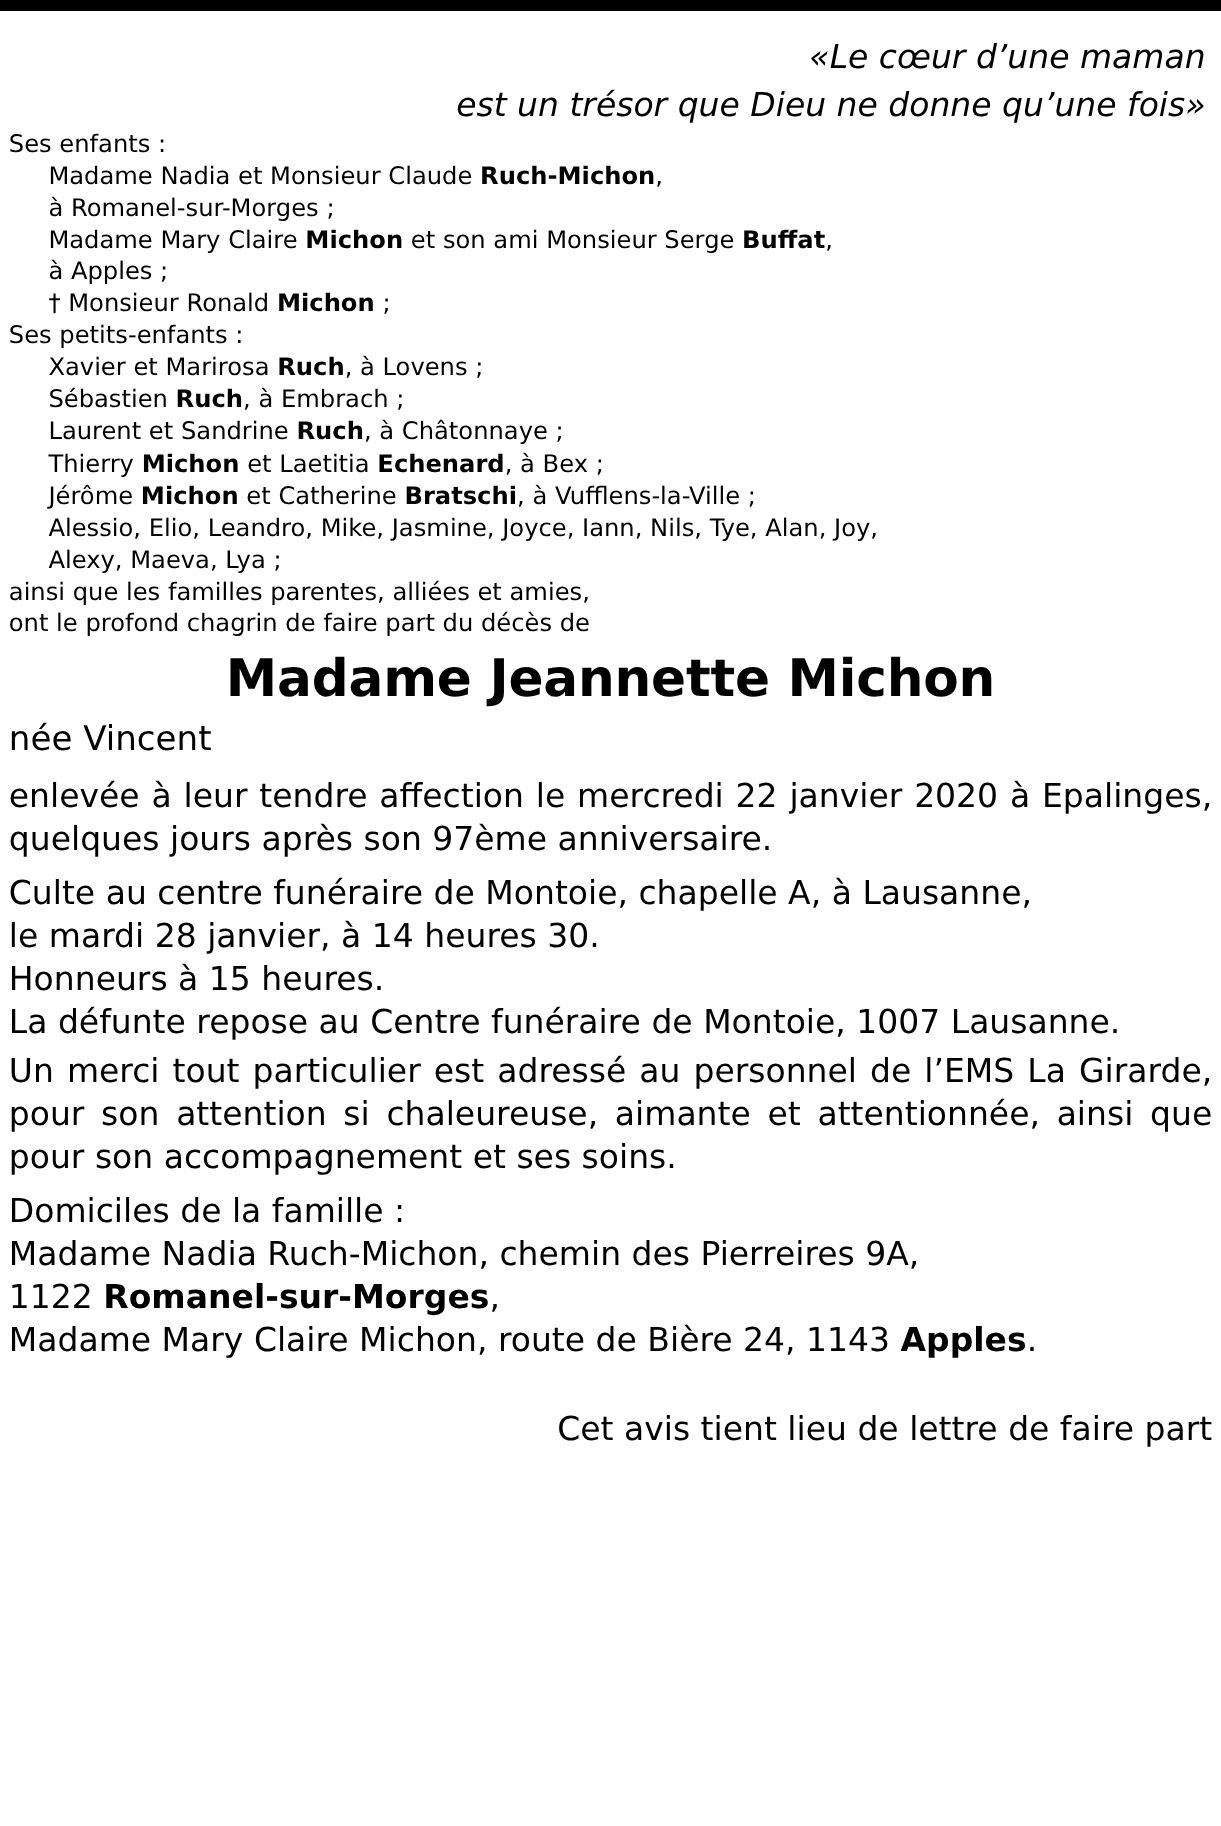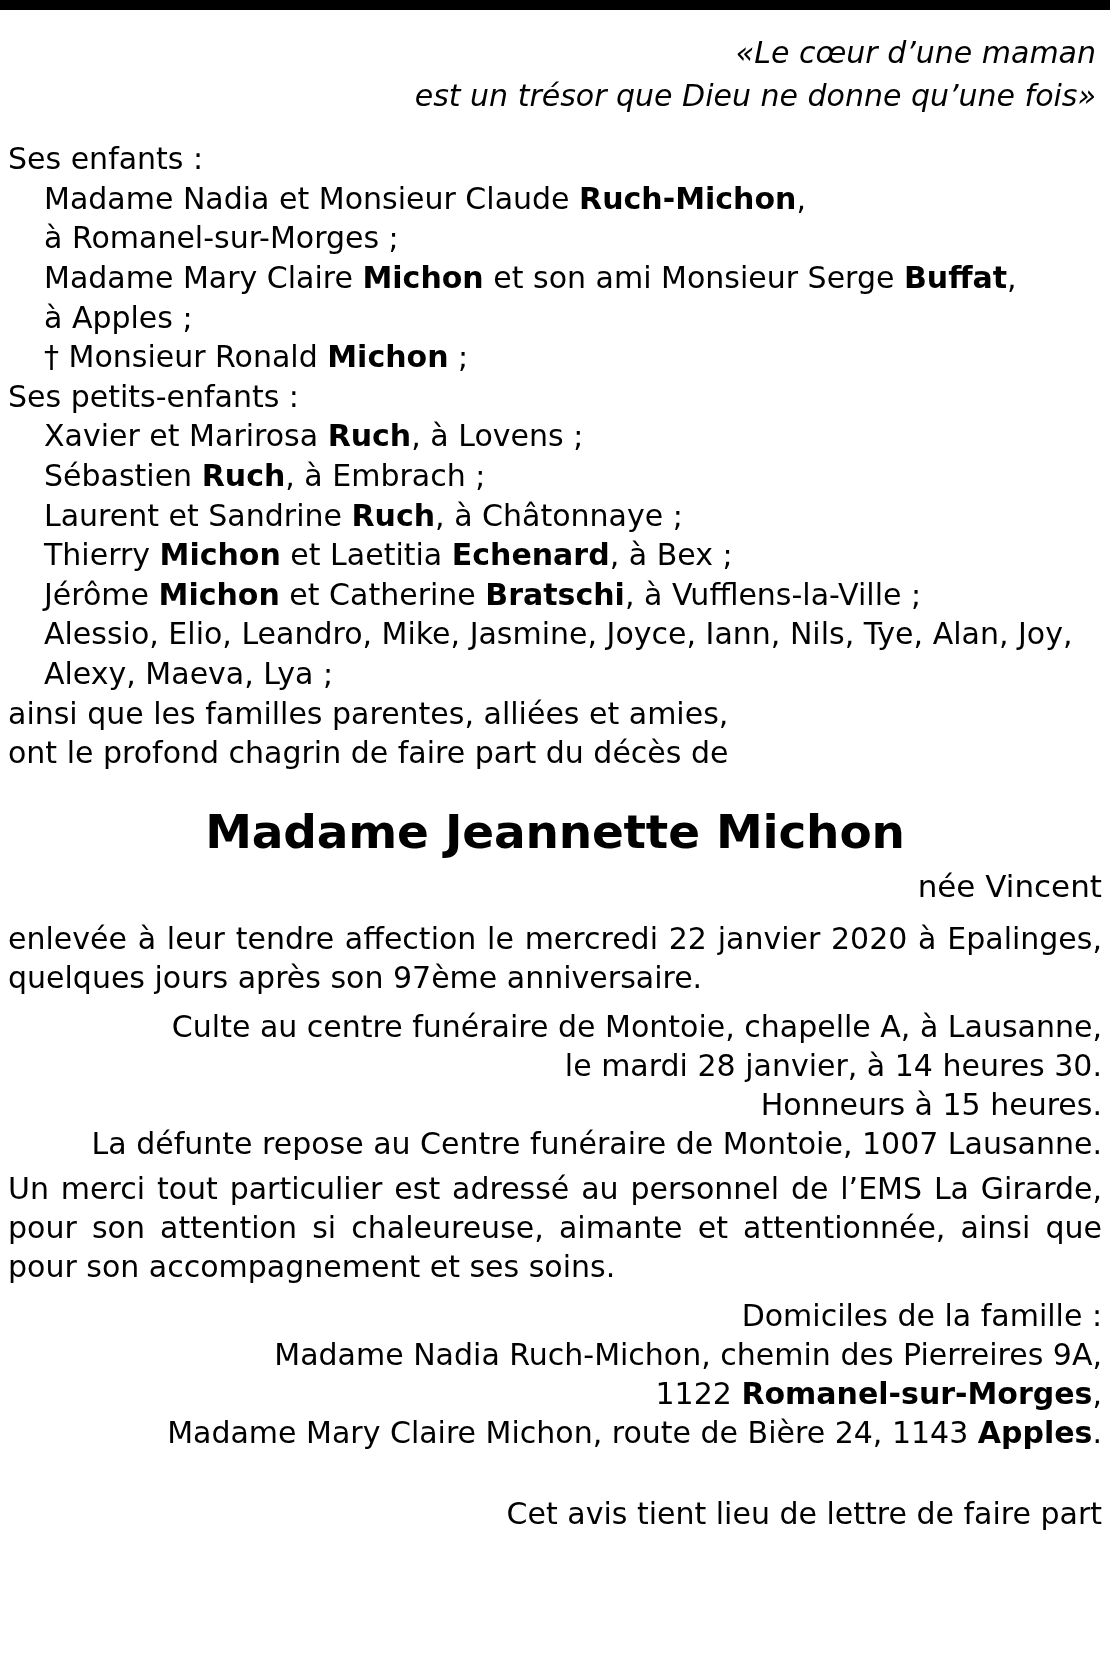--- a/index.html
+++ b/index.html
@@ -33,53 +33,51 @@
     text-align: right;
     font-style: italic;
     font-size: 30px;
     line-height: 1.42;
     margin-top: 22px;
     padding-right: 6px;
   }
   .quote div { white-space: nowrap; }
 
   .block {
-    margin-top: 22px;
-    font-size: 30px;
+    font-size: 22px;
     line-height: 1.32;
   }
   .line { white-space: nowrap; }
   .indent { padding-left: 36px; }
   .b { font-weight: bold; }
 
   .name {
     text-align: center;
     font-weight: bold;
     font-size: 47px;
     line-height: 1.2;
-    margin-top: 31px;
+    margin-top: 8px;
     letter-spacing: -0.2px;
   }
   .nee {
-    text-align: right;
+    text-align: left;
     font-size: 31px;
     margin-top: 8px;
     line-height: 1.2;
   }
   .justify {
     text-align: justify;
     text-justify: inter-word;
     font-size: 30px;
     line-height: 1.3;
   }
   .para {
     margin-top: 10px;
     font-size: 30px;
     line-height: 1.3;
-    text-align: right;
   }
   .para .line { white-space: nowrap; }
 
   .footer {
     text-align: right;
     font-size: 30px;
     margin-top: 42px;
     line-height: 1.3;
   }
   .jblock p {

